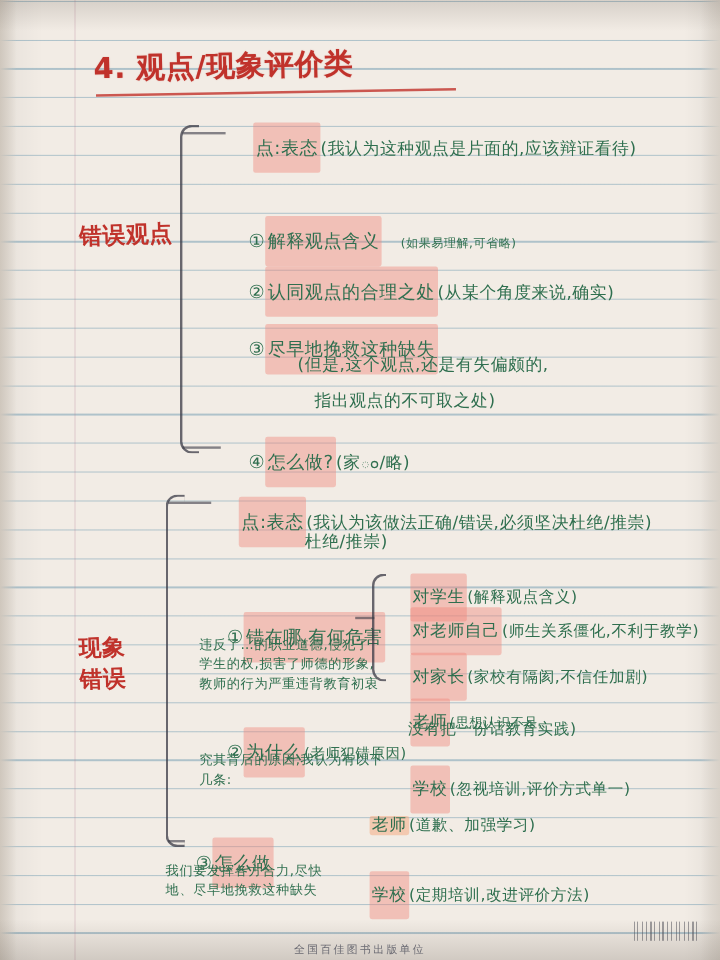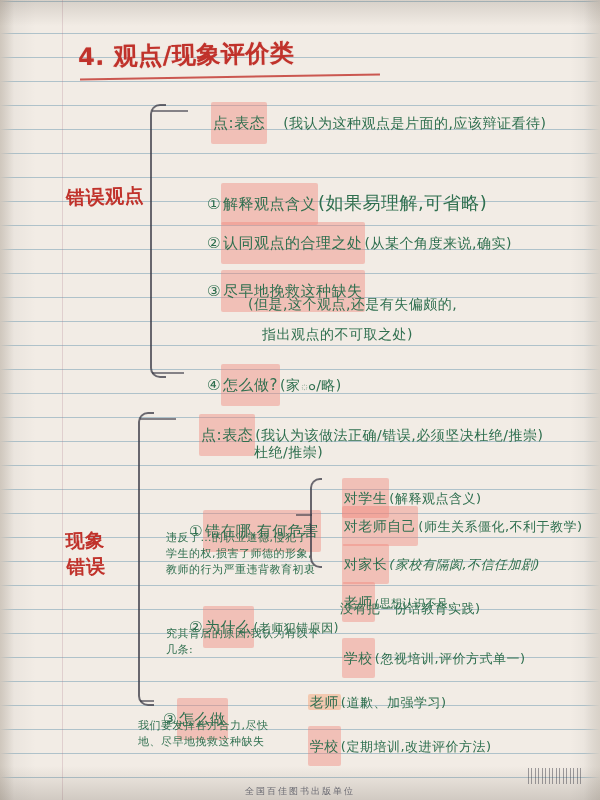--- a/index.html
+++ b/index.html
@@ -120,25 +120,25 @@
   <div class="shadow-bottom"></div>
 
   <div class="hw title" style="left:78px;top:42px;">4. 观点/现象评价类</div>
   <div class="title-underline" style="left:80px;top:76px;width:300px;"></div>
 
   <div class="hw lbl-big" style="left:66px;top:186px;">错误观点</div>
 
   <div class="brace" style="left:150px;top:104px;width:14px;height:270px;"></div>
 
   <div class="hw ink-green" style="left:190px;top:98px;font-size:15px;">
-    <span class="hl">点:表态</span><span class="ink-green" style="font-size:14px;padding-left:16px;">(我认为这种观点是片面的,应该辩证看待)</span>
+    <span class="hl">点:表态</span><span class="ink-green" style="font-size:14px;">(我认为这种观点是片面的,应该辩证看待)</span>
   </div>
 
   <div class="hw ink-green" style="left:186px;top:176px;font-size:15px;">
-    <span>①</span><span class="hl">解释观点含义</span><span style="font-size:18px;">(如果易理解,可省略)</span>
+    <span>①</span><span class="hl">解释观点含义</span><span style="font-size:10px;padding-left:16px;">(如果易理解,可省略)</span>
   </div>
 
   <div class="hw ink-green" style="left:186px;top:218px;font-size:15px;">
     <span>②</span><span class="hl">认同观点的合理之处</span><span style="font-size:14px;">(从某个角度来说,确实)</span>
   </div>
 
   <div class="hw ink-green" style="left:186px;top:266px;font-size:15px;">
     <span>③</span><span class="hl">尽早地挽救这种缺失</span>
   </div>
   <div class="hw ink-green" style="left:248px;top:296px;font-size:14px;">(但是,这个观点,还是有失偏颇的,</div>
@@ -175,33 +175,33 @@
 
   <div class="brace" style="left:310px;top:478px;width:10px;height:86px;"></div>
 
   <div class="hw ink-green" style="left:322px;top:474px;font-size:14px;">
     <span class="hl">对学生</span><span style="font-size:13px;">(解释观点含义)</span>
   </div>
   <div class="hw ink-green" style="left:322px;top:502px;font-size:14px;">
     <span class="hl">对老师自己</span><span style="font-size:13px;">(师生关系僵化,不利于教学)</span>
   </div>
   <div class="hw ink-green" style="left:322px;top:540px;font-size:14px;">
-    <span class="hl">对家长</span><span style="font-size:13px;font-style:italic;">(家校有隔阂,不信任加剧)</span>
+    <span class="hl">对家长</span><span style="font-size:13px;">(家校有隔阂,不信任加剧)</span>
   </div>
 
   <div class="hw ink-green" style="left:322px;top:578px;font-size:14px;">
     <span class="hl">老师</span><span style="font-size:11px;">(思想认识不足,</span>
   </div>
   <div class="hw ink-green" style="left:340px;top:602px;font-size:13px;">没有把一份话教育实践)</div>
 
   <div class="hw ink-green" style="left:322px;top:634px;font-size:14px;">
     <span class="hl">学校</span><span style="font-size:13px;">(忽视培训,评价方式单一)</span>
   </div>
 
-  <div class="hw ink-green" style="left:288px;top:678px;font-size:14px;">
+  <div class="hw ink-green" style="left:288px;top:664px;font-size:14px;">
     <span class="hl-o">老师</span><span style="font-size:13px;">(道歉、加强学习)</span>
   </div>
   <div class="hw ink-green" style="left:288px;top:722px;font-size:14px;">
     <span class="hl">学校</span><span style="font-size:13px;">(定期培训,改进评价方法)</span>
   </div>
 
   <div class="connector" style="left:152px;top:110px;width:36px;"></div>
   <div class="connector" style="left:152px;top:372px;width:32px;"></div>
   <div class="connector" style="left:140px;top:418px;width:36px;"></div>
   <div class="connector" style="left:140px;top:700px;width:14px;"></div>

